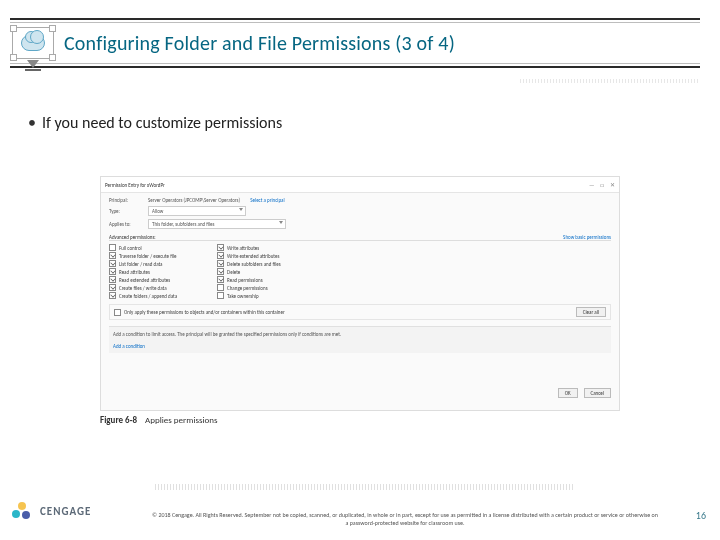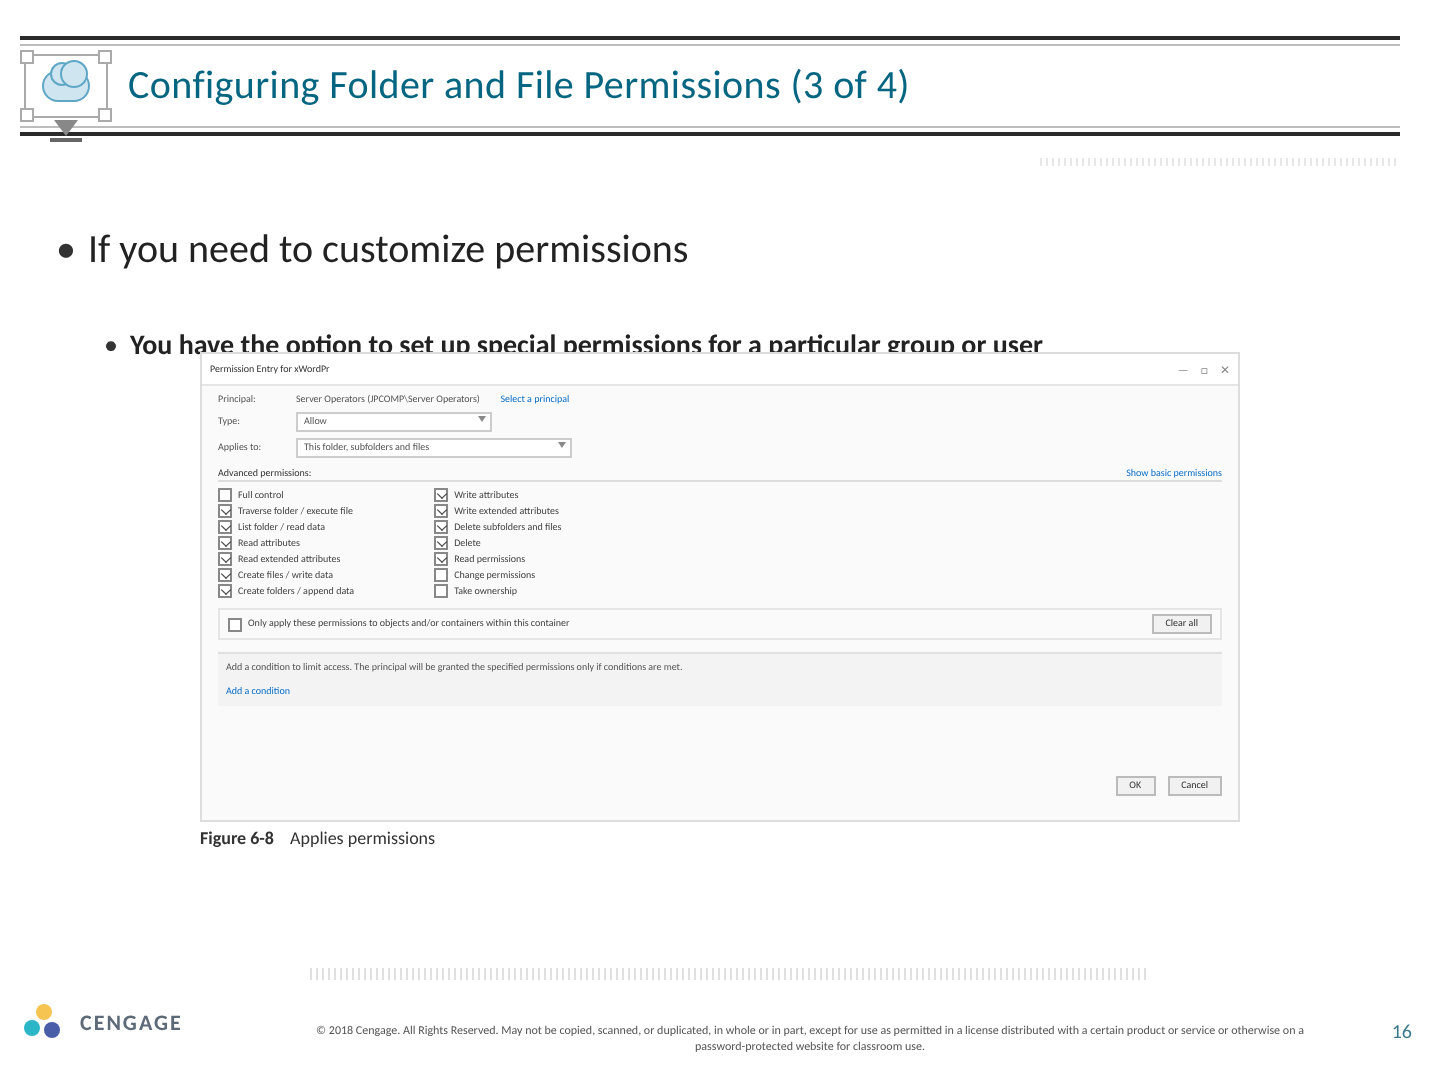--- a/index.html
+++ b/index.html
@@ -103,23 +103,23 @@
     letter-spacing: 0.2px;
   }
   
   .body {
     position: absolute;
     top: 113px;
     left: 28px;
     right: 30px;
   }
   .bullet-l1 {
-    font-size: 20px;
+    font-size: 16px;
     color: #222;
-    margin-bottom: 27px;
+    margin-bottom: 4px;
   }
   .bullet-l1 .dot { color: #333; margin-right: 6px; }
   .bullet-l2 {
     font-size: 14px;
     font-weight: 600;
     color: #222;
     margin-left: 24px;
     margin-bottom: 14px;
   }
   .bullet-l2 .dot { color: #333; font-weight: 400; margin-right: 6px; }
@@ -269,23 +269,20 @@
   </div>
 
   <div class="deco-top-right">
       <div class="wavy"></div>
     </div>
 
   <div class="body">
     <div class="bullet-l1">
       <span class="dot">•</span><span>If you need to customize permissions</span>
     </div>
-    <div class="bullet-l2">
-      <span class="dot">•</span><span>You have the option to set up special permissions for a particular group or user</span>
-    </div>
   </div>
 
   <div class="dialog">
     <div class="titlebar">
       <span class="wt">Permission Entry for xWordPr</span>
       <span class="controls">
         <span>—</span>
         <span>□</span>
         <span>✕</span>
       </span>
@@ -410,17 +407,17 @@
 
   <div class="footer">
     <div class="brand">
       <div class="brand-mark">
         <span class="petal p1"></span>
         <span class="petal p2"></span>
         <span class="petal p3"></span>
       </div>
       <span class="brand-text">CENGAGE</span>
     </div>
-    <div class="copyright">© 2018 Cengage. All Rights Reserved. May not be copied, scanned, or duplicated, in whole or in part, except for use as permitted in a license distributed with a certain product or service or otherwise on a password-protected website for classroom use.</div>
+    <div class="copyright">© 2018 Cengage. All Rights Reserved. September not be copied, scanned, or duplicated, in whole or in part, except for use as permitted in a license distributed with a certain product or service or otherwise on a password-protected website for classroom use.</div>
     <div class="page-num">16</div>
   </div>
 
 </div>
 
 </body></html>

